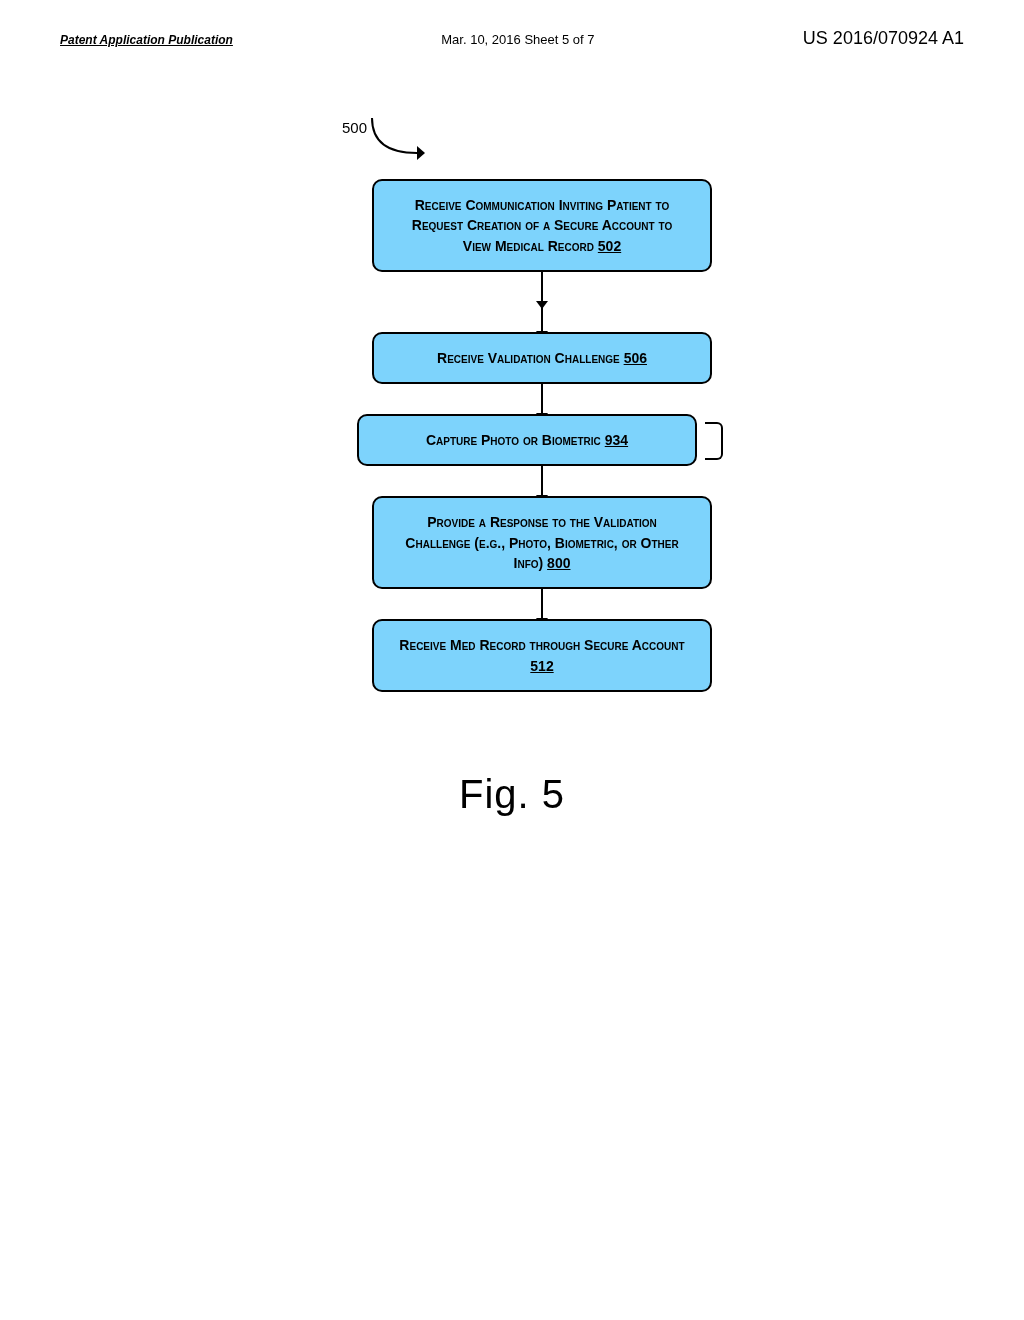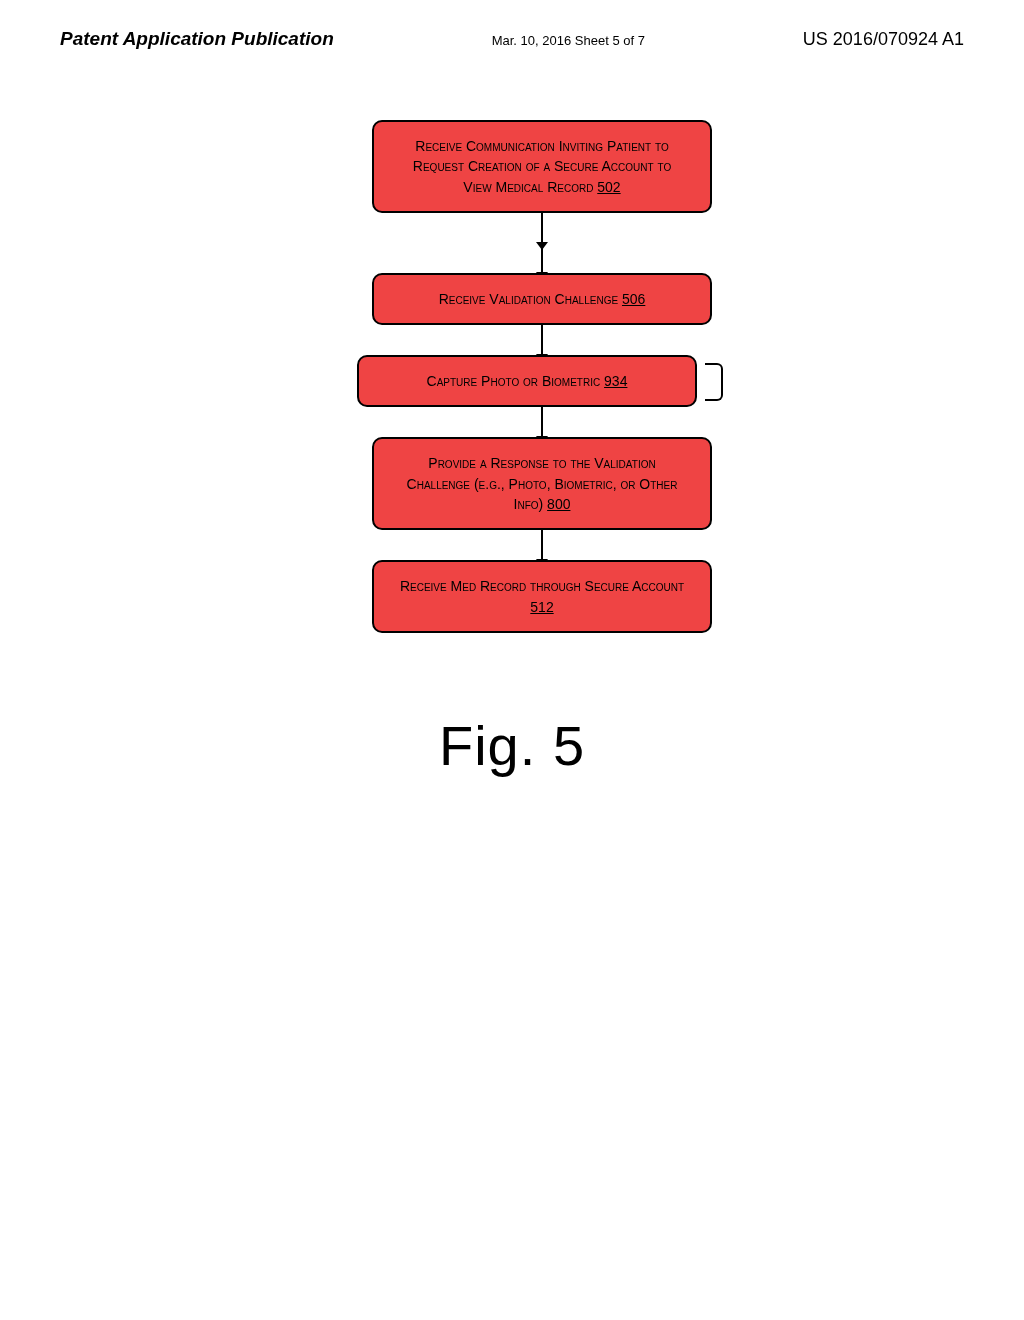--- a/index.html
+++ b/index.html
@@ -14,23 +14,24 @@
 
     .page-header {
       display: flex;
       justify-content: space-between;
       align-items: baseline;
       padding: 28px 60px 0 60px;
       border-bottom: none;
     }
 
     .header-left {
-      font-size: 19px;
+      font-size: 12px;
       font-weight: bold;
       font-style: italic;
+      text-decoration: underline;
     }
 
     .header-center {
       font-size: 13px;
     }
 
     .header-right {
       font-size: 18px;
     }
 
@@ -52,22 +53,23 @@
     }
 
     .flow-box {
       border: 2px solid #000;
       border-radius: 10px;
       padding: 14px 24px;
       text-align: center;
       width: 340px;
       font-size: 14px;
       line-height: 1.45;
-      background: #ef4444;
+      background: #7dd3fc;
       position: relative;
+      font-weight: bold;
     }
 
     .flow-box .box-num {
       text-decoration: underline;
     }
 
     .flow-arrow {
       width: 2px;
       height: 30px;
       background: #000;
@@ -82,41 +84,49 @@
       left: 50%;
       transform: translateX(-50%);
       border-left: 6px solid transparent;
       border-right: 6px solid transparent;
       border-top: 8px solid #000;
     }
 
     .fig-caption {
       text-align: right;
       margin-top: 80px;
-      font-size: 56px;
+      font-size: 40px;
       font-weight: normal;
       letter-spacing: 1px;
     }
 
     .small-caps {
       font-variant: small-caps;
       font-size: 14px;
     }
   </style>
 </head>
 <body>
 
 <div class="page-header">
   <span class="header-left">Patent Application Publication</span>
   <span class="header-center">Mar. 10, 2016  Sheet 5 of 7</span>
   <span class="header-right">US 2016/070924 A1</span>
 </div>
 
 <div class="diagram-area">
 
+  <div style="width:400px; margin-left:60px; position:relative; height:60px;">
+    <span style="position:absolute; left:0px; top:10px; font-size:15px;">500</span>
+
+    <svg style="position:absolute; left:20px; top:4px;" width="80" height="55">
+      <path d="M 10 5 Q 10 40 55 40" stroke="#000" stroke-width="2" fill="none"></path>
+      <polygon points="55,33 55,47 63,40" fill="#000"></polygon>
+    </svg>
+  </div>
 
   <div class="flow-container">
 
     <div class="flow-box">
       <span class="small-caps">Receive Communication Inviting Patient to Request Creation of a Secure Account to View Medical Record</span>
       <span> <span class="box-num">502</span></span>
     </div>
 
     <div class="flow-arrow"></div>
 

